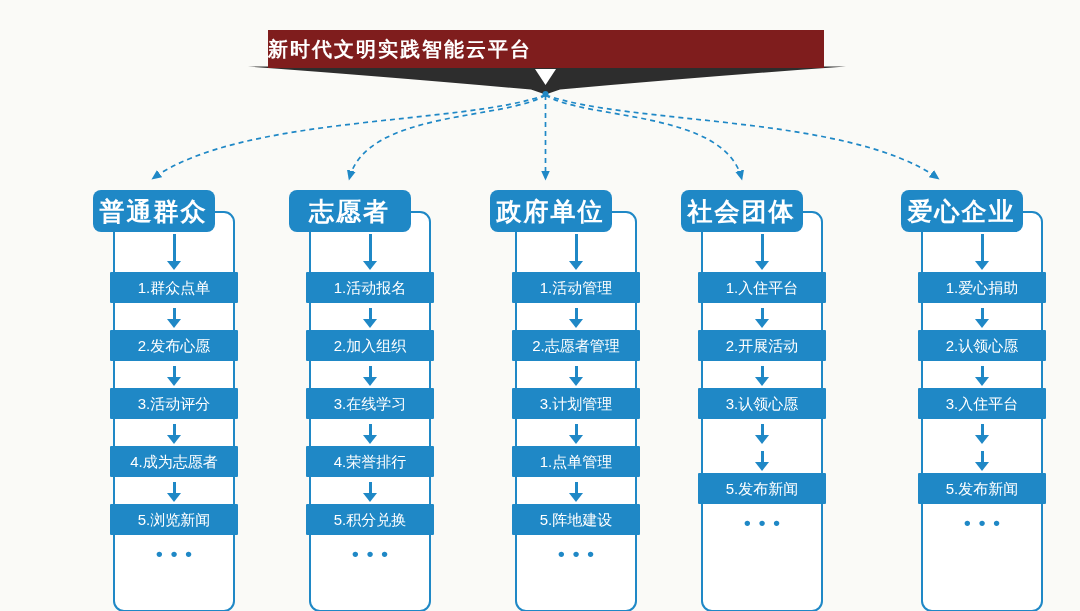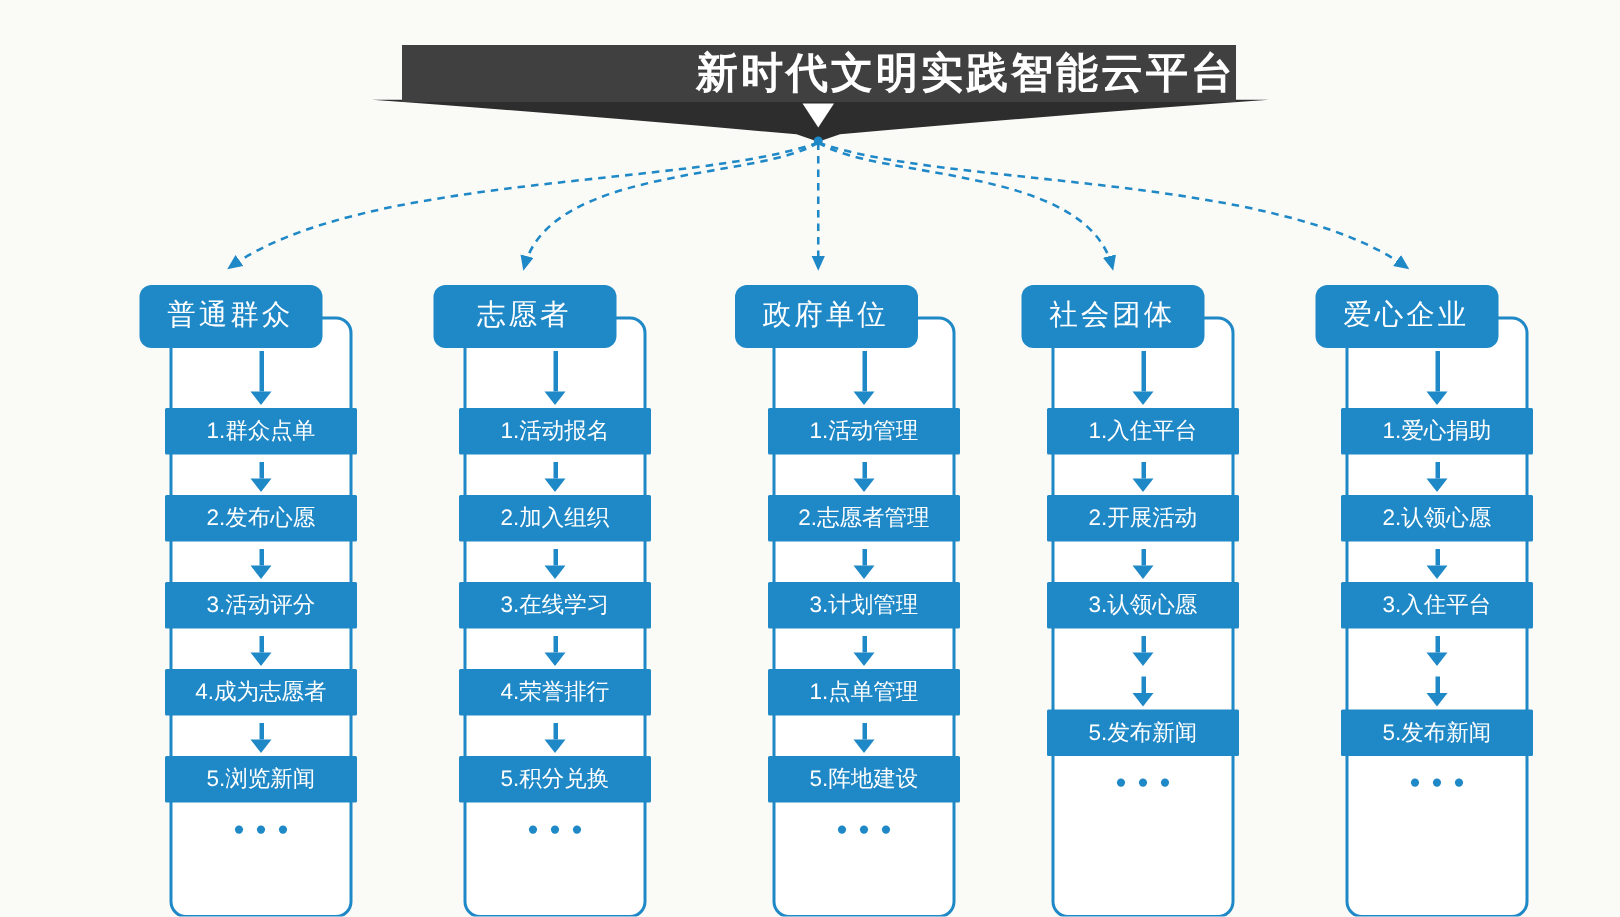--- a/index.html
+++ b/index.html
@@ -16,47 +16,47 @@
   .deco-svg {
     position:absolute; left:0; top:0;
     width:1080px; height:611px;
     pointer-events:none;
     z-index:1;
   }
   .banner {
     position:absolute;
     left:268px; top:30px;
     width:556px; height:38px;
-    background:#404040;
+    background:#7f1d1d;
     color:#ffffff;
-    font-size:28px; font-weight:bold;
+    font-size:20px; font-weight:bold;
     letter-spacing:2px;
-    text-align:right; line-height:38px;
+    text-align:left; line-height:38px;
     z-index:3;
   }
   .column {
     position:absolute;
     top:190px;
     width:163px;
     z-index:2;
   }
   .col-1 { left:72px; }
   .col-2 { left:268px; }
   .col-3 { left:464px;padding-left:10px; }
   .col-4 { left:660px; }
-  .col-5 { left:856px; }
+  .col-5 { left:880px; }
   .badge {
     position:absolute;
     left:50%; top:0;
     transform:translateX(-50%);
     width:122px; height:42px;
     background:#1f88c6;
     border-radius:8px;
     color:#ffffff;
-    font-size:19px; font-weight:normal;
+    font-size:25px; font-weight:bold;
     letter-spacing:2px;
     text-align:center; line-height:42px;
     z-index:2;
     white-space:nowrap;
   }
   .panel {
     margin-top:21px;
     height:376px;
     background:#ffffff;
     border:2px solid #1f88c6;

